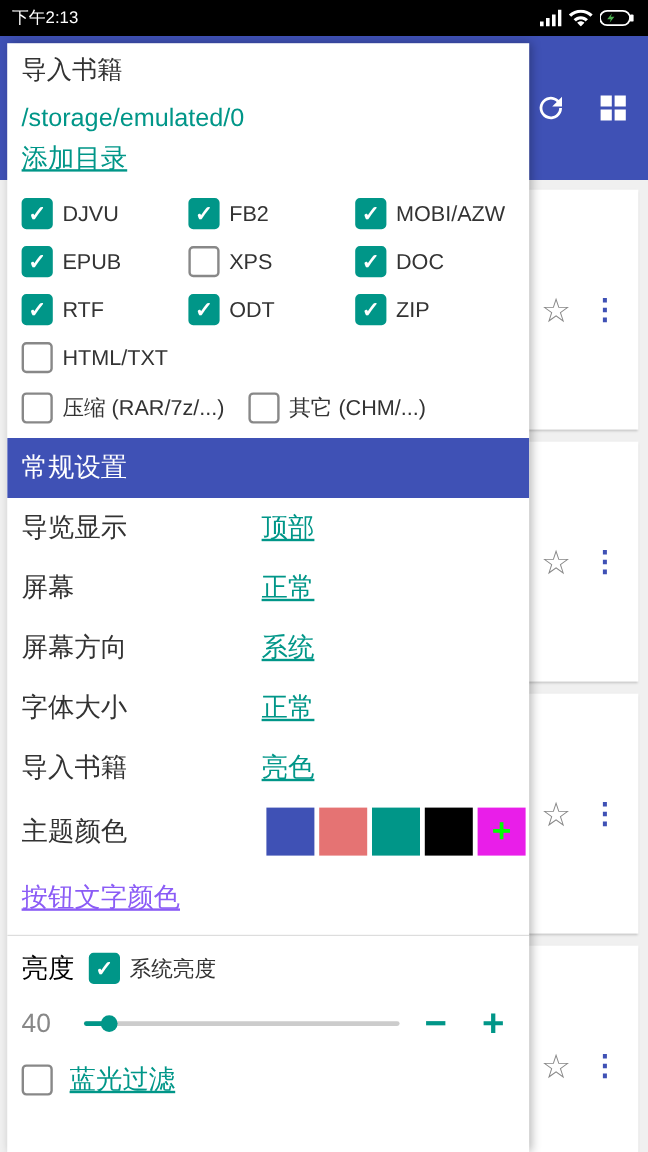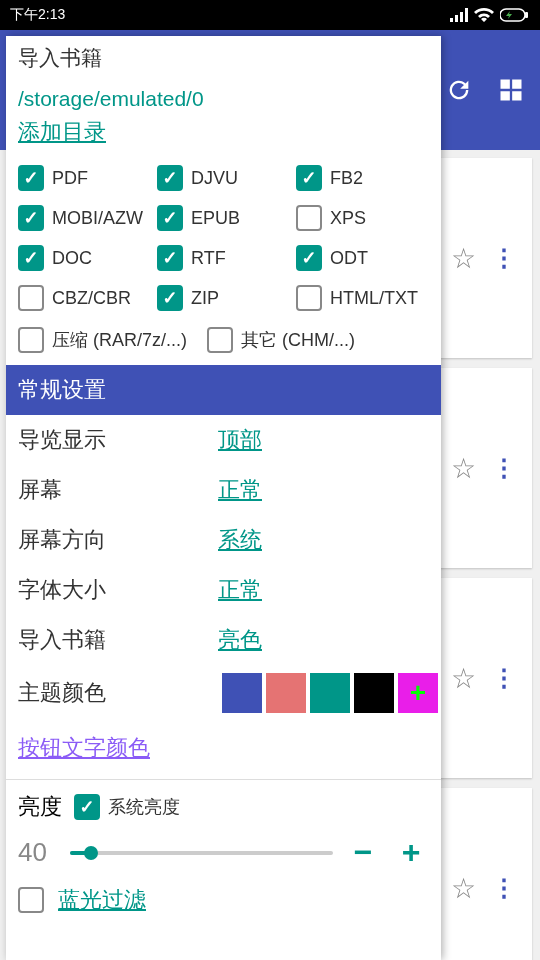--- a/index.html
+++ b/index.html
@@ -32,21 +32,21 @@
 .settings-list{padding:0 12px}
 .setting-row{display:flex;align-items:center;padding:10px 0;font-size:22px}
 .setting-label{flex:0 0 200px;color:#333}
 .setting-value{color:#009688;text-decoration:underline}
 .link-row{color:#8b5cf6;text-decoration:underline;font-size:22px;padding:12px}
 .color-row{display:flex;align-items:center;padding:8px 12px;gap:4px}
 .color-row .setting-label{font-size:22px;flex:0 0 200px}
 .swatch{width:40px;height:40px}
 .brightness-row{display:flex;align-items:center;padding:8px 12px;gap:12px;font-size:22px}
 .slider-row{display:flex;align-items:center;padding:4px 12px;gap:12px}
-.slider-value{font-size:26px;color:#888;width:40px}
+.slider-value{font-size:22px;color:#888;width:40px}
 .slider{flex:1;height:4px;background:#ccc;position:relative;border-radius:2px}
 .slider .fill{position:absolute;left:0;top:0;bottom:0;width:8%;background:#009688;border-radius:2px}
 .slider .thumb{position:absolute;left:8%;top:50%;width:14px;height:14px;background:#009688;border-radius:50%;transform:translate(-50%,-50%)}
 .pm-btn{font-size:32px;font-weight:bold;color:#009688;width:36px;text-align:center}
 .filter-row{display:flex;align-items:center;padding:10px 12px;gap:14px}
 .filter-link{color:#009688;text-decoration:underline;font-size:22px}
 .divider{height:1px;background:#ddd;margin:4px 0}
 svg{display:block}
 </style>
 </head>
@@ -122,24 +122,20 @@
 
 <div class="panel">
   <div class="import-block">
     <div class="import-title">导入书籍</div>
     <div class="storage-path">/storage/emulated/0</div>
     <a class="add-dir">添加目录</a>
   </div>
   <div class="format-grid" id="format-grid">
       <div class="chk">
         <div class="checkbox checked"></div>
-        <span>PDF</span>
-      </div>
-      <div class="chk">
-        <div class="checkbox checked"></div>
         <span>DJVU</span>
       </div>
       <div class="chk">
         <div class="checkbox checked"></div>
         <span>FB2</span>
       </div>
       <div class="chk">
         <div class="checkbox checked"></div>
         <span>MOBI/AZW</span>
       </div>
@@ -155,24 +151,20 @@
         <div class="checkbox checked"></div>
         <span>DOC</span>
       </div>
       <div class="chk">
         <div class="checkbox checked"></div>
         <span>RTF</span>
       </div>
       <div class="chk">
         <div class="checkbox checked"></div>
         <span>ODT</span>
-      </div>
-      <div class="chk">
-        <div class="checkbox"></div>
-        <span>CBZ/CBR</span>
       </div>
       <div class="chk">
         <div class="checkbox checked"></div>
         <span>ZIP</span>
       </div>
       <div class="chk">
         <div class="checkbox"></div>
         <span>HTML/TXT</span>
       </div>
     </div>

